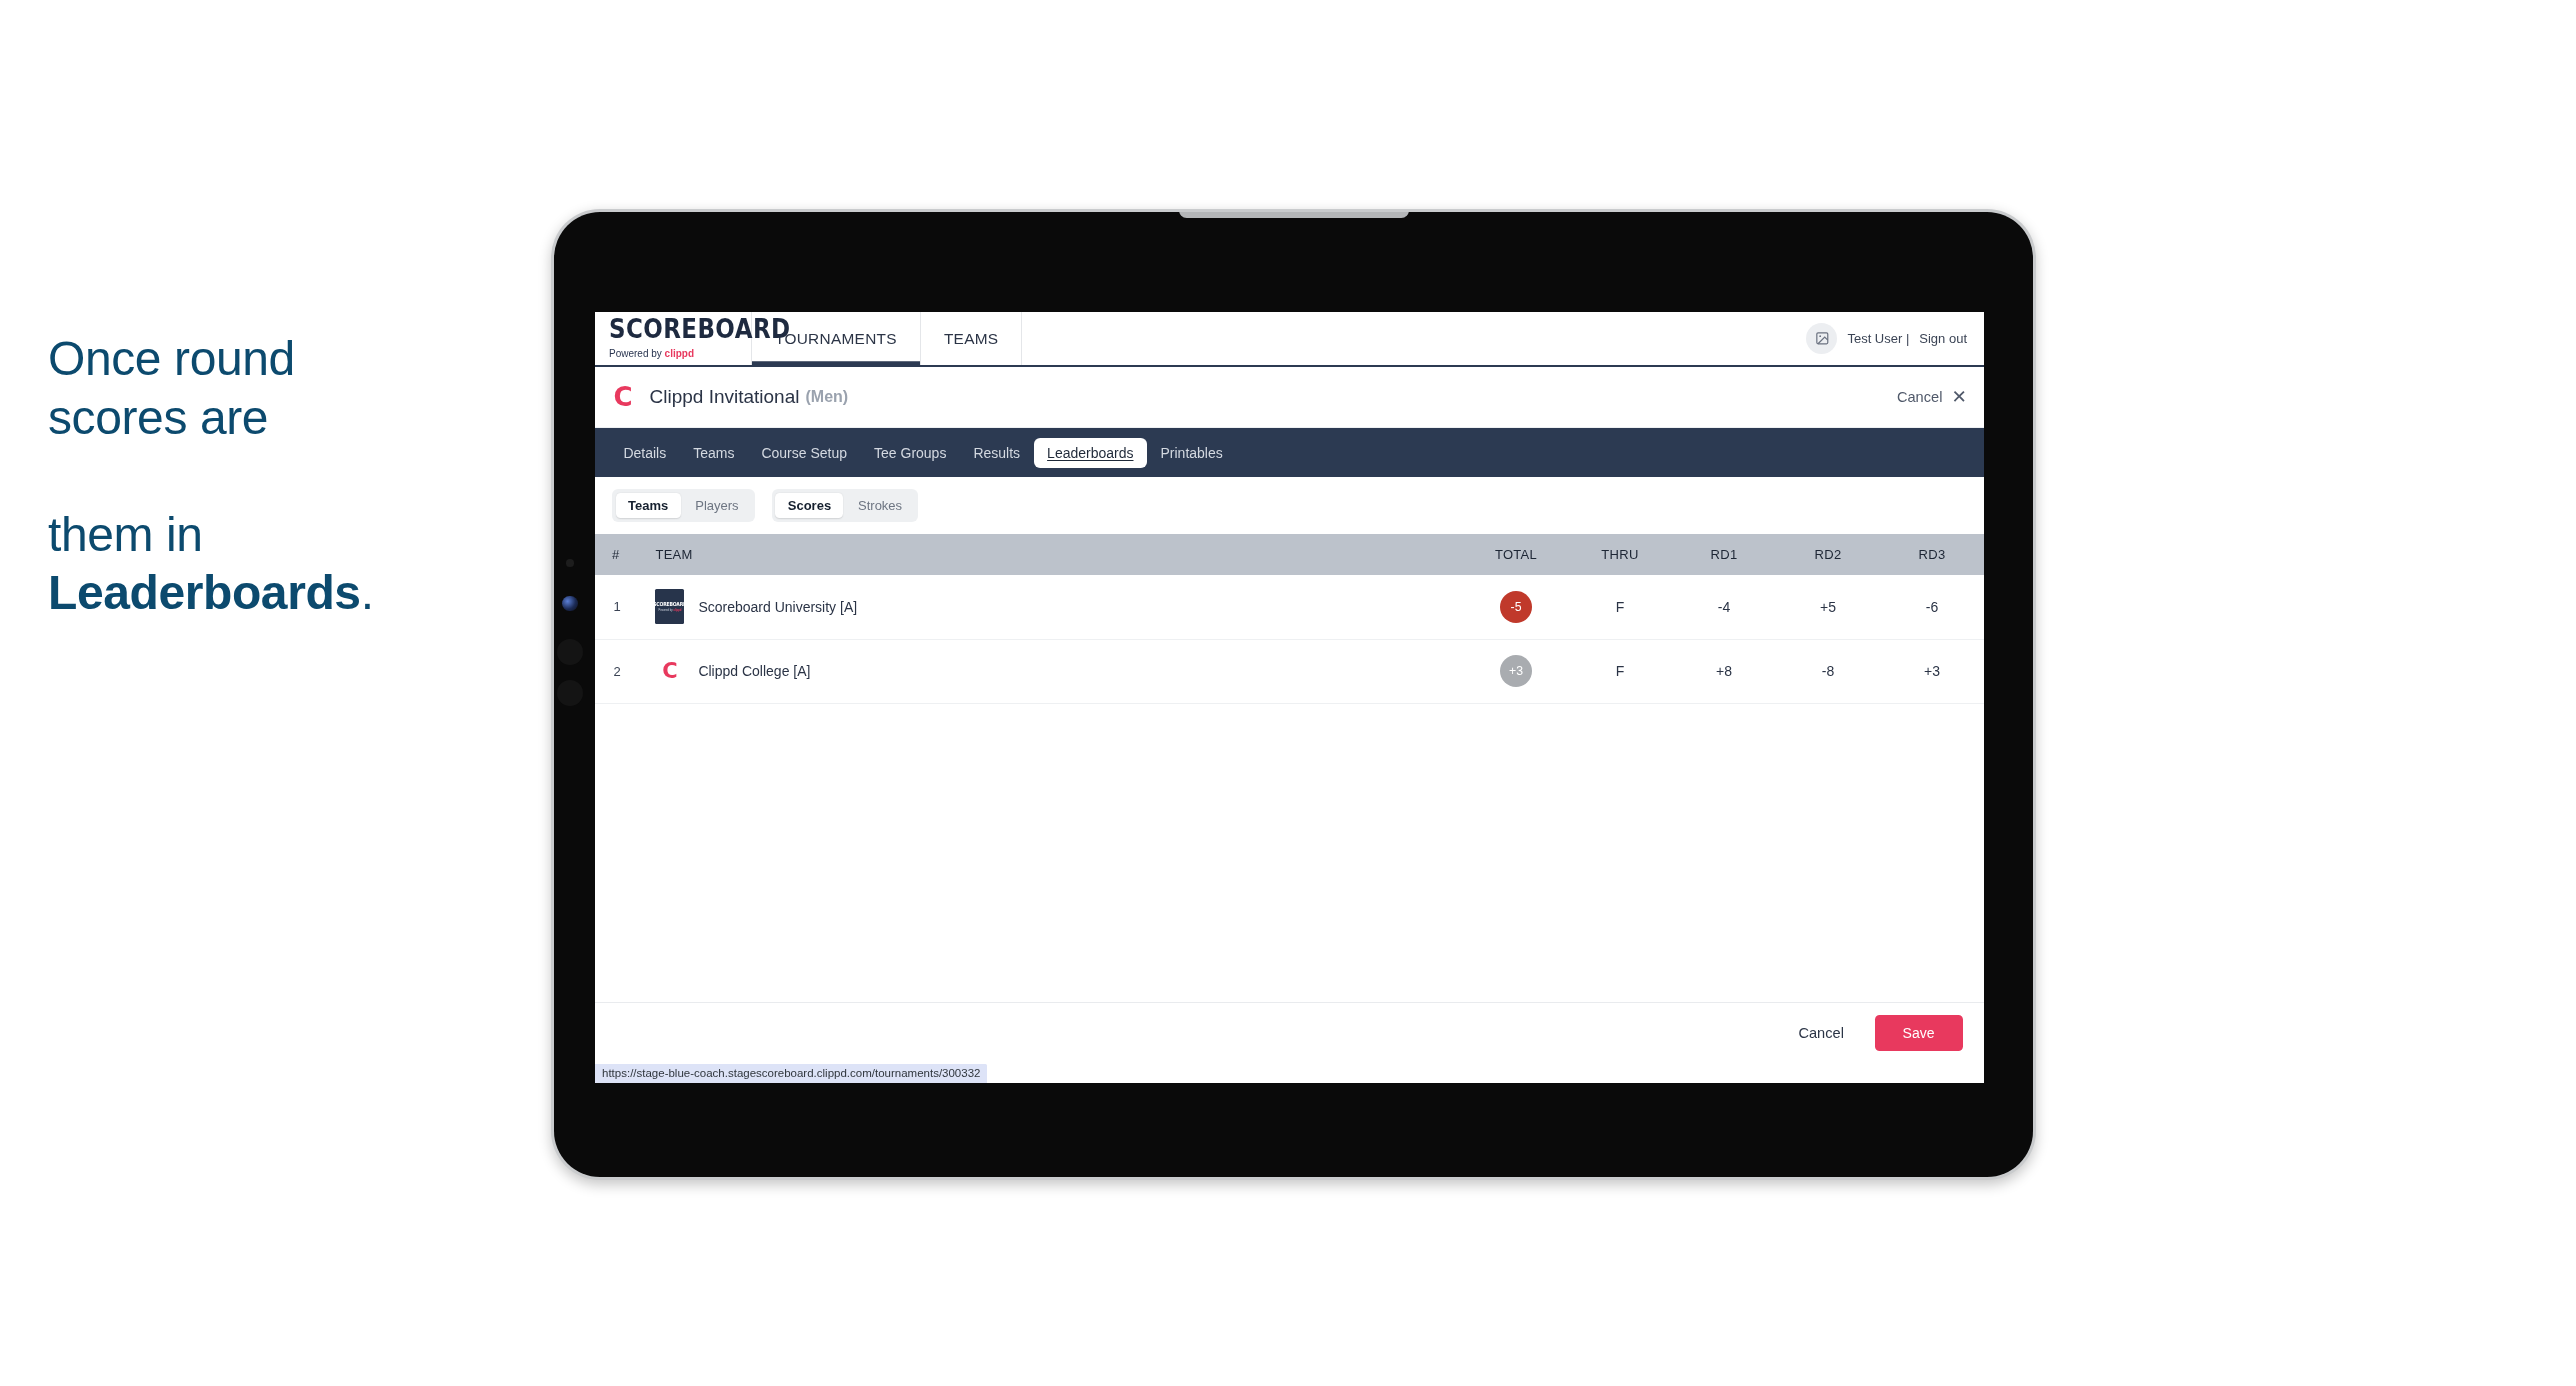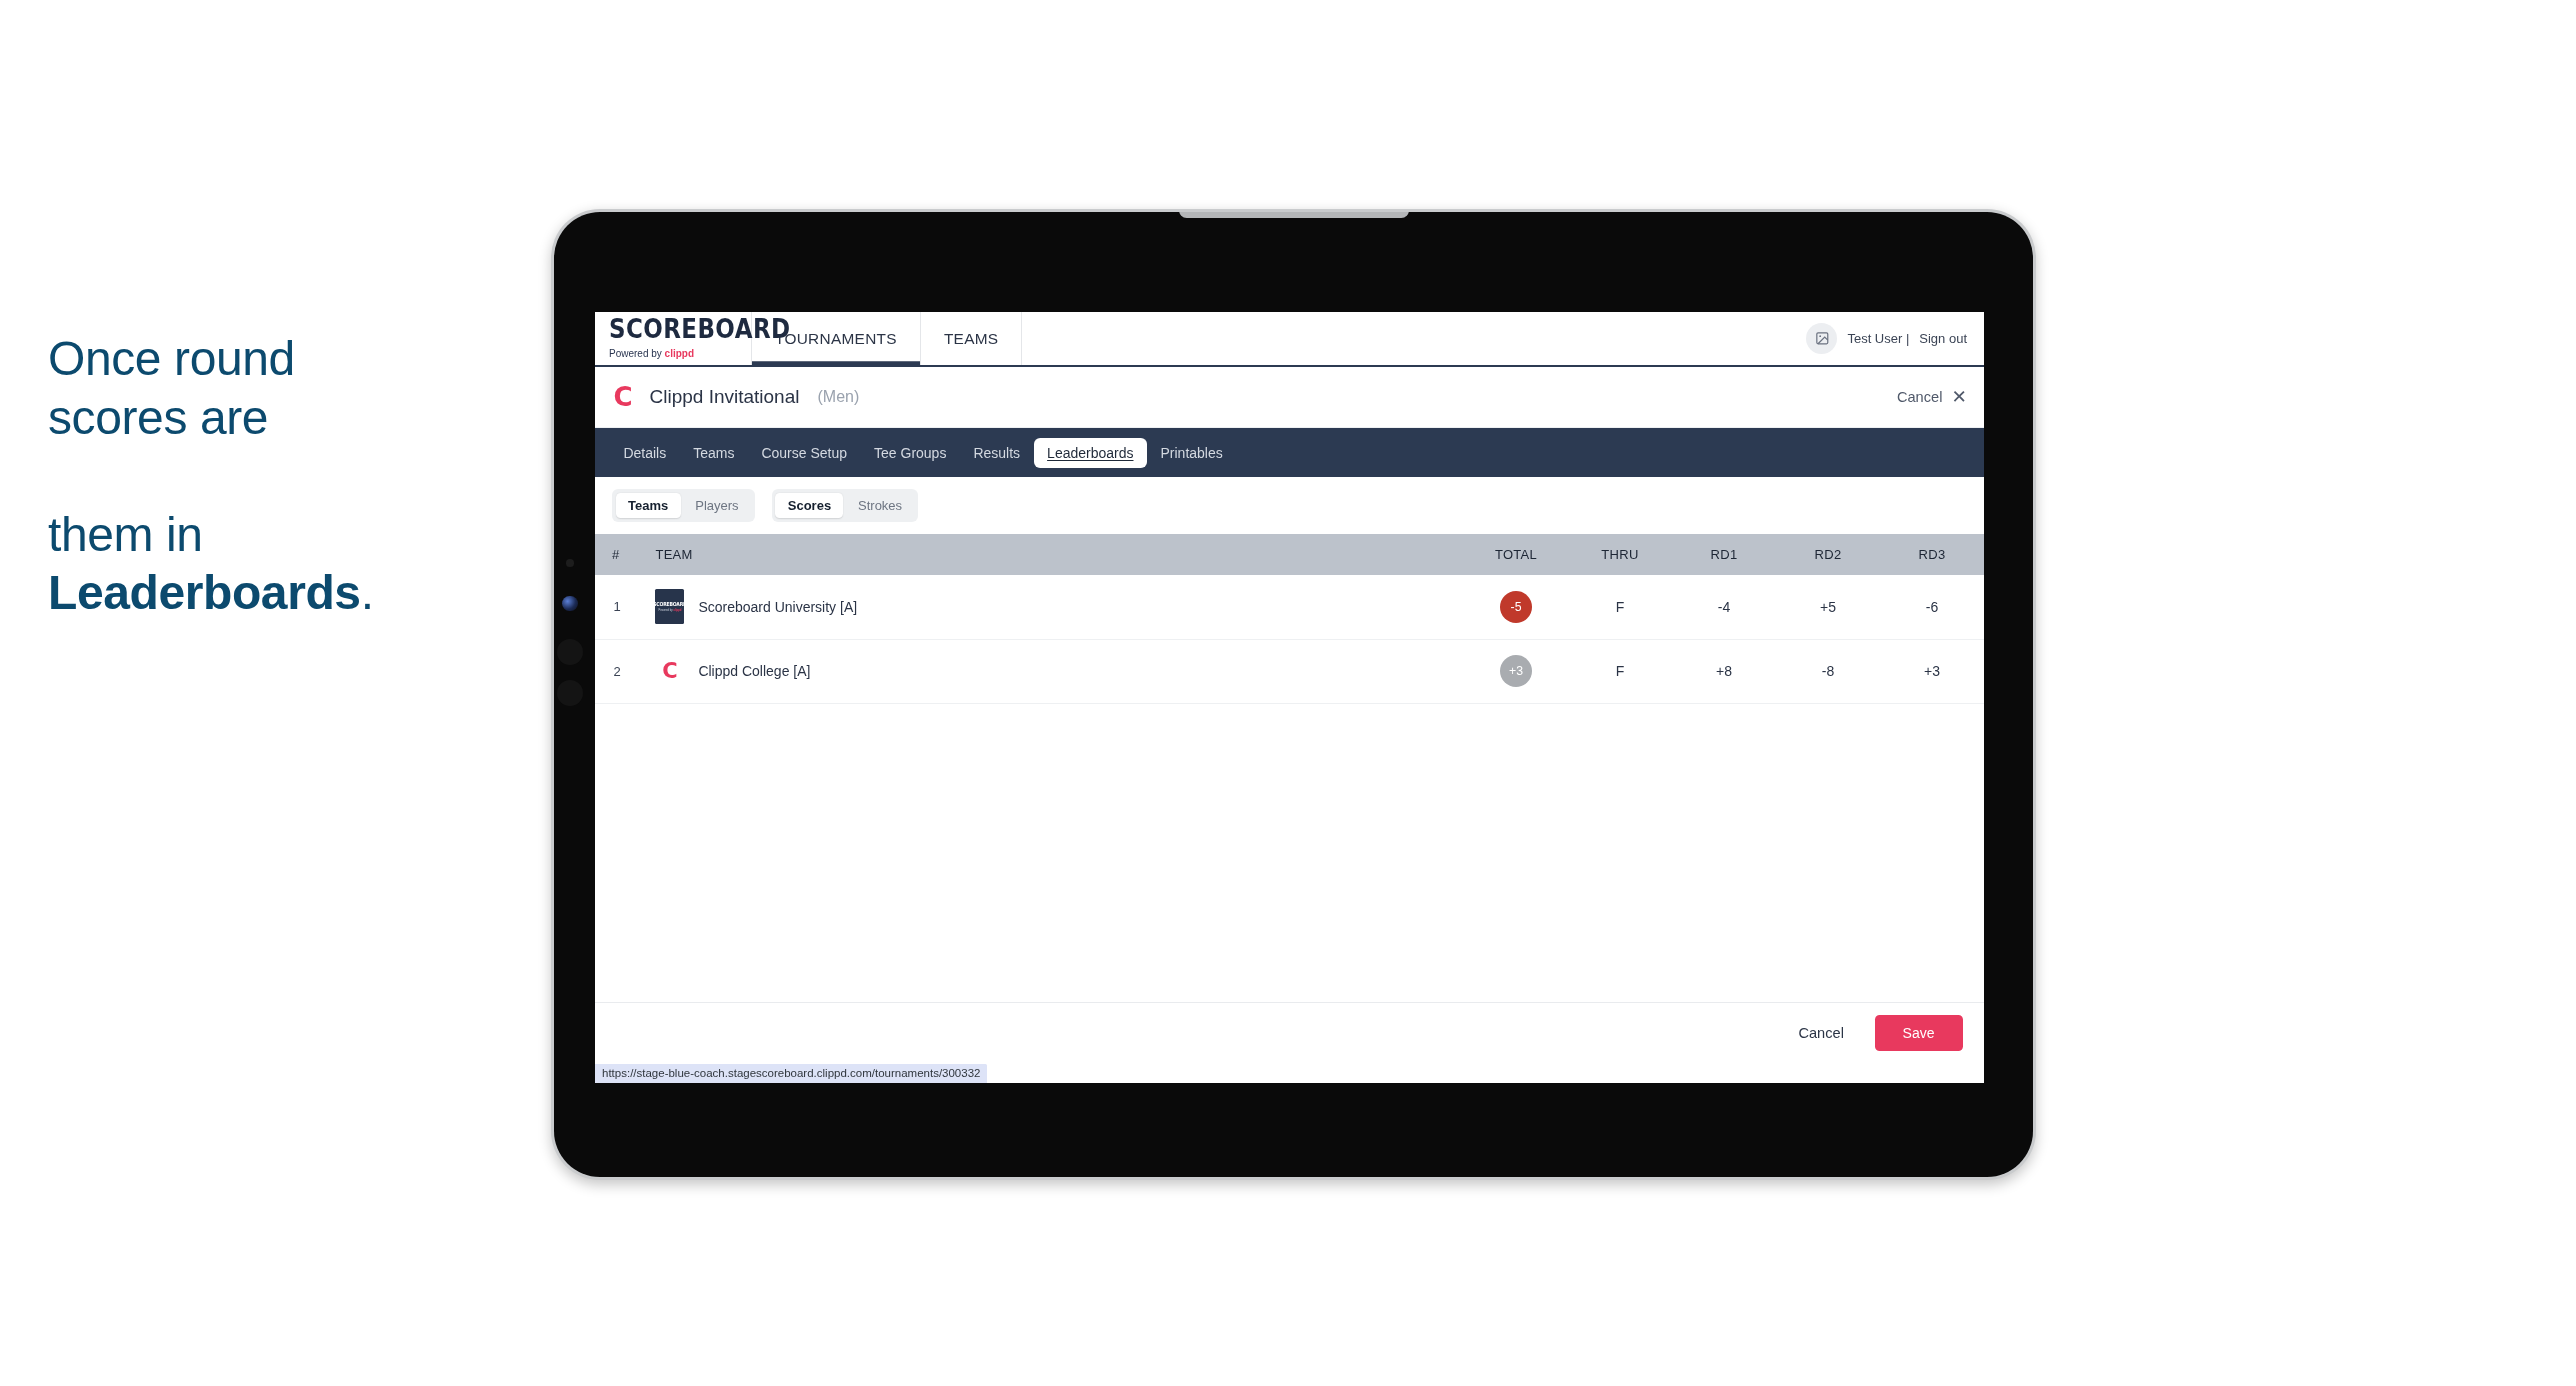--- a/index.html
+++ b/index.html
@@ -149,21 +149,21 @@
   }
   #clippd-c {
     font-family: "DejaVu Sans", sans-serif;
     font-weight: bold;
     font-size: 26px;
     color: #e8395e;
     margin-right: 17px;
     line-height: 1;
   }
   #tournament-name { font-size: 19px; color: #2b3446; }
-  #tournament-gender { font-size: 16px; color: #9aa2ae; margin-left: 18px; }
+  #tournament-gender { font-size: 16px; color: #9aa2ae; margin-left: 6px; font-weight: bold; }
   #title-spacer { flex: 1; }
   #cancel-x { display: flex; align-items: center; gap: 9.2px; font-size: 14.6px; color: #50596a; cursor: pointer; }
   #cancel-x .xmark { font-size: 18.4px; line-height: 1; }
 
   
   #section-nav {
     height: 49px;
     background: #2c3a52;
     display: flex; align-items: center;
     padding: 0 15.4px;

